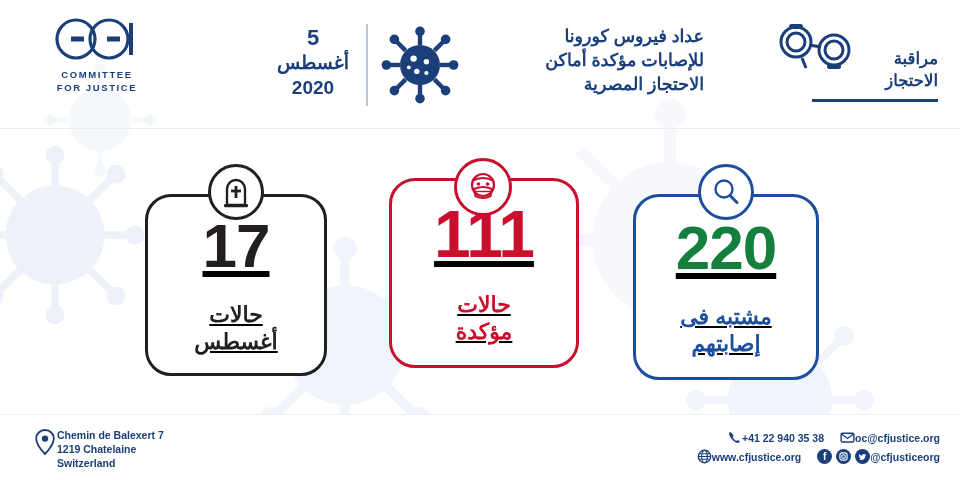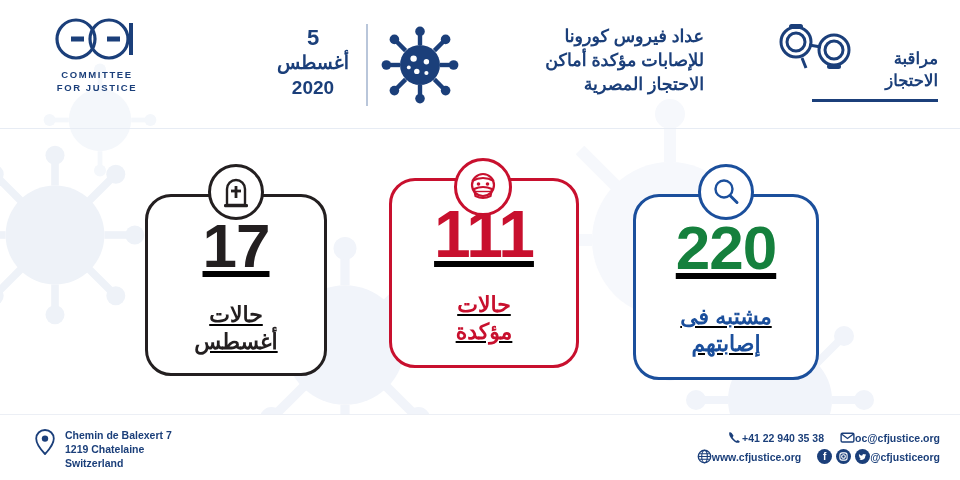--- a/index.html
+++ b/index.html
@@ -162,21 +162,21 @@
     position: absolute; left: 0; bottom: 0; width: 960px; height: 66px;
     z-index: 4;
     background: #ffffff;
   }
   .foot-rule {
     position: absolute; left: 0; top: 0; width: 960px; height: 1px;
     background: #eceff5;
   }
   .addr {
     position: absolute; left: 34px; top: 14px;
-    display: flex; align-items: flex-start; gap: 9px;
+    display: flex; align-items: flex-start; gap: 1px;
   }
   .pin {
     width: 22px; height: 26px; flex: 0 0 22px; margin-top: 1px;
   }
   .addr-lines {
     font-size: 10.5px; font-weight: bold; color: #1b3f7a; line-height: 14px;
   }
   .contact {
     position: absolute; right: 20px; top: 14px;
     text-align: right;

